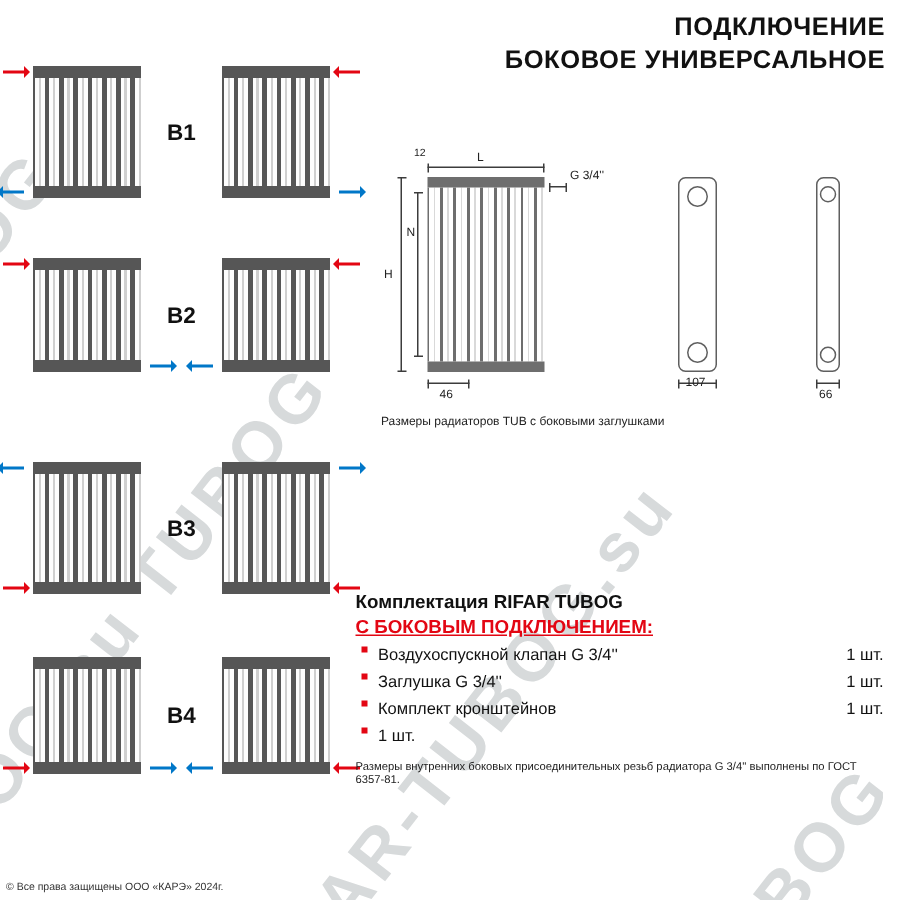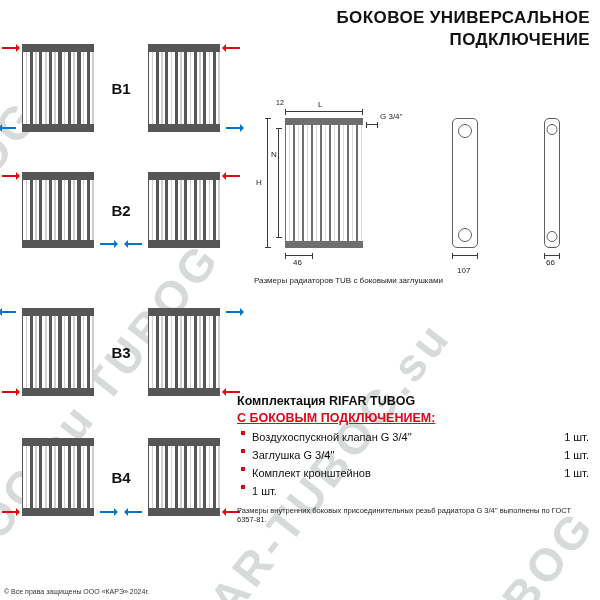--- a/index.html
+++ b/index.html
@@ -94,22 +94,22 @@
       <div class="wm-line wm-1">TUBOG  RIFAR-TUBOG.su</div>
       <div class="wm-line wm-2">RIFAR-TUBOG.su  TUBOG</div>
       <div class="wm-line wm-3">TUBOG  RIFAR-TUBOG.su</div>
       <div class="wm-line wm-4">RIFAR-TUBOG.su  TUBOG</div>
     </div>
   </div>
 
   <div class="content">
 
     <div class="title">
+      <div>ПОДКЛЮЧЕНИЕ</div>
       <div>БОКОВОЕ УНИВЕРСАЛЬНОЕ</div>
-      <div>ПОДКЛЮЧЕНИЕ</div>
     </div>
 
     <div class="scheme-row row-b1">
       <div class="rad-wrap">
         <div class="radiator"></div>
         <span class="flow-arrow supply dir-right pos-tl"></span>
         <span class="flow-arrow return dir-left pos-bl"></span>
       </div>
       <div class="scheme-label">В1</div>
       <div class="rad-wrap">
@@ -173,21 +173,21 @@
       <span class="dim-line-v" style="left:26px;top:30px;height:110px;"></span>
       <span class="dim-label" style="left:19px;top:52px;">N</span>
 
       <div class="fv"></div>
 
       <span class="dim-line-h" style="left:33px;top:157px;width:28px;"></span>
       <span class="dim-label" style="left:41px;top:160px;">46</span>
 
       <div class="sv sv-1"></div>
       <span class="dim-line-h" style="left:200px;top:157px;width:26px;"></span>
-      <span class="dim-label" style="left:205px;top:168px;">107</span>
+      <span class="dim-label" style="left:205px;top:152px;">107</span>
 
       <div class="sv sv-2"></div>
       <span class="dim-line-h" style="left:292px;top:157px;width:16px;"></span>
       <span class="dim-label" style="left:294px;top:160px;">66</span>
 
       <div class="drawing-caption">Размеры радиаторов TUB с боковыми заглушками</div>
     </div>
 
     <div class="kit">
       <div class="kit-title">Комплектация RIFAR TUBOG</div>

